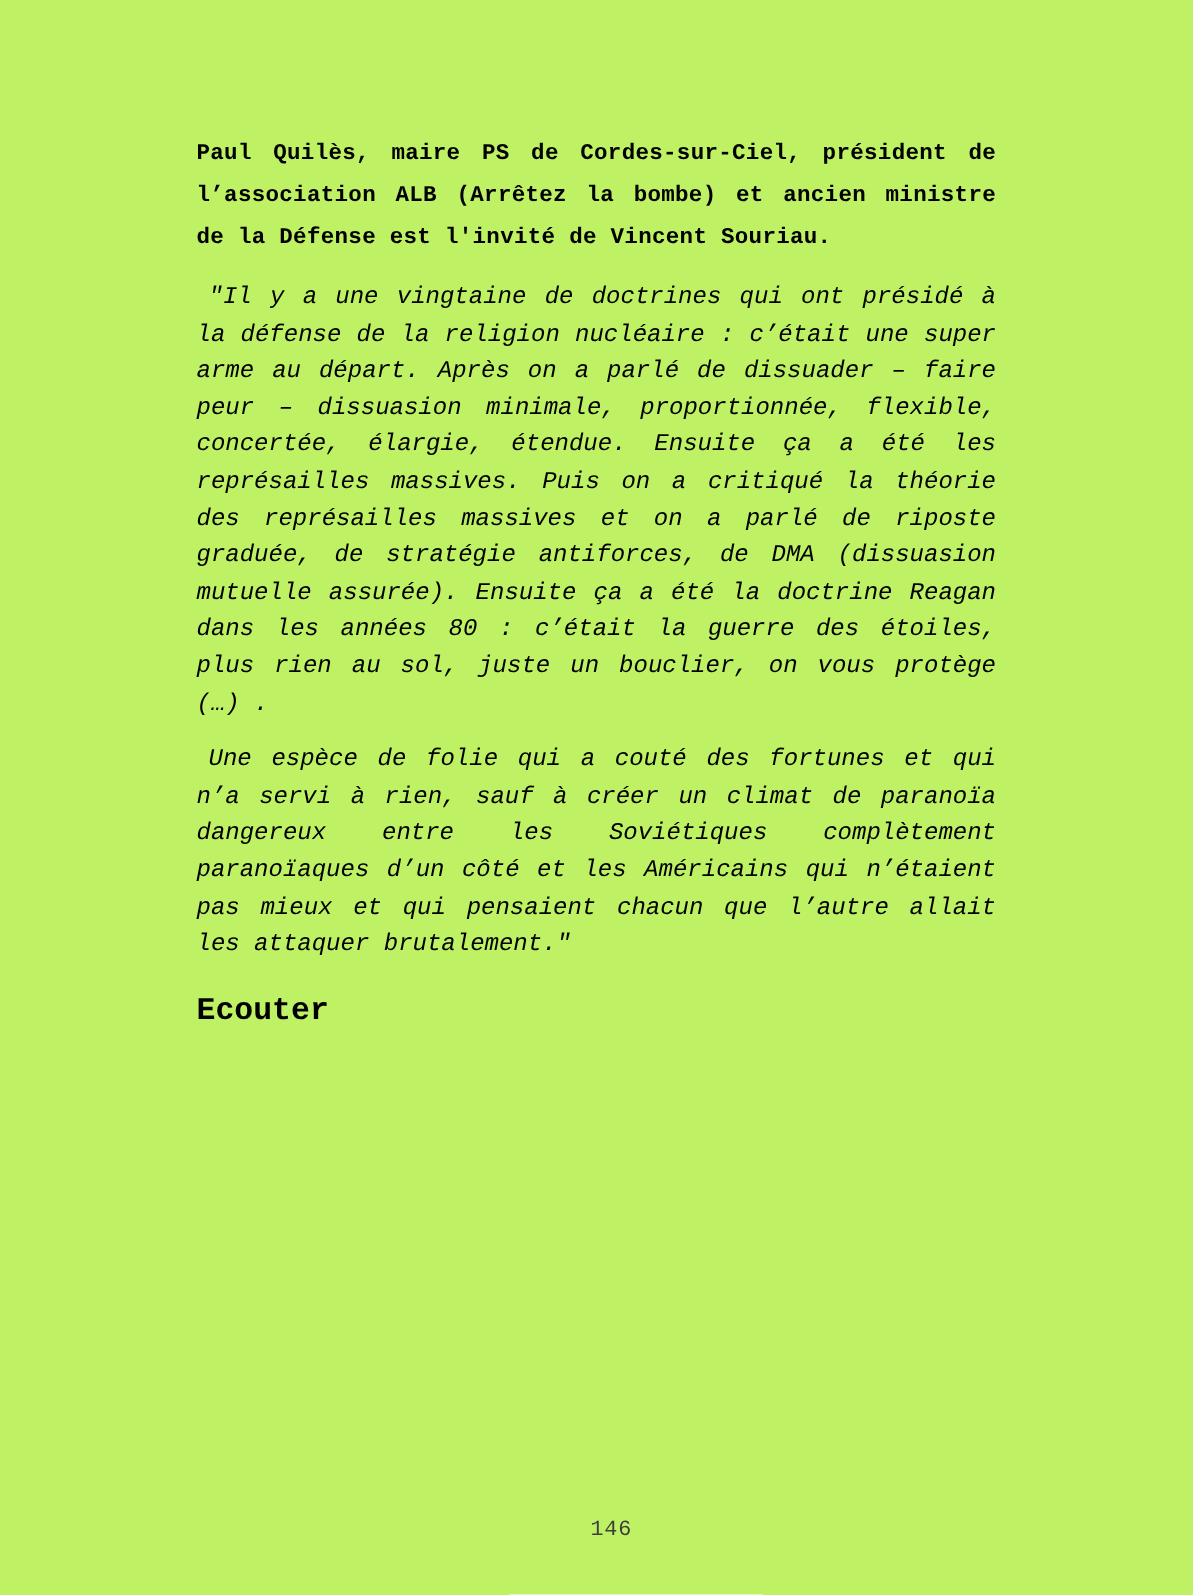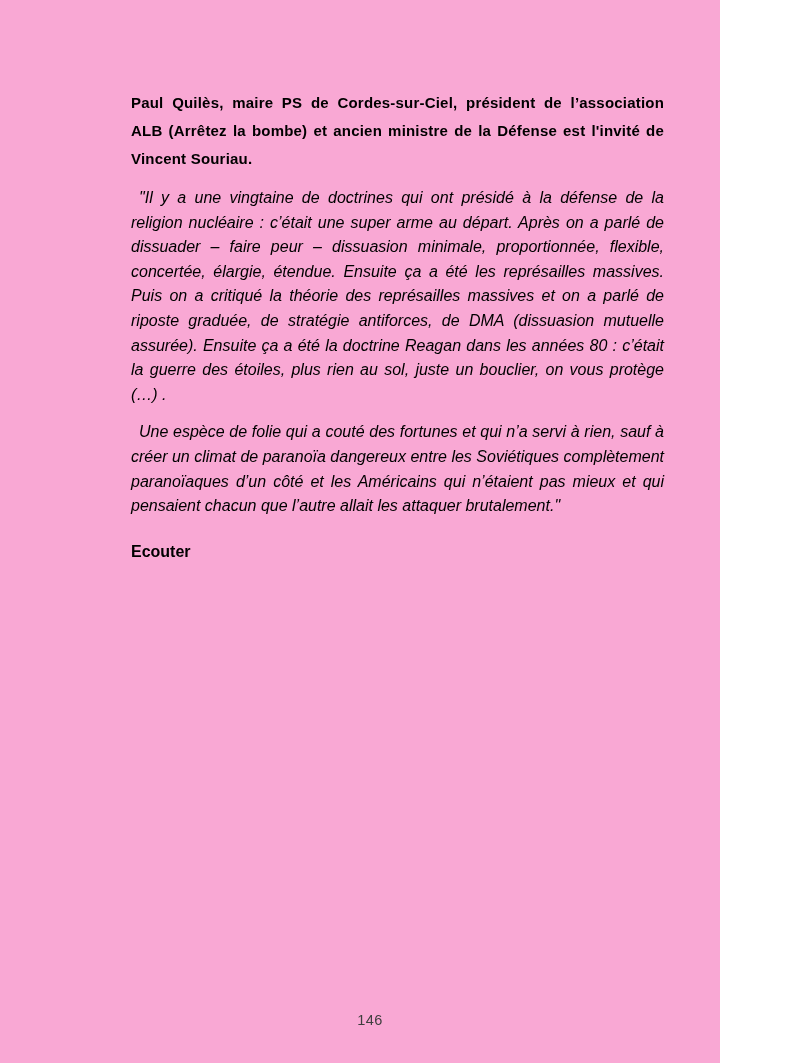--- a/index.html
+++ b/index.html
@@ -3,24 +3,24 @@
 <meta charset="utf-8">
 <title>Document</title>
 <style>
   html, body {
     margin: 0;
     padding: 0;
     background: #ffffff;
   }
   .page {
     position: relative;
-    width: 720px;
+    width: 795px;
     height: 1063px;
-    background: #f9a8d4;
-    font-family: Liberation Sans, sans-serif;
+    background: #bef264;
+    font-family: Liberation Mono, monospace;
     color: #000000;
     overflow: hidden;
   }
   .content {
     position: absolute;
     left: 131px;
     top: 89px;
     width: 533px;
   }
   .intro {
@@ -43,21 +43,21 @@
     font-size: 16px;
     font-style: italic;
     line-height: 24.6px;
     text-align: justify;
   }
   .quote.indented {
     text-indent: 8px;
   }
   .listen {
     margin: 22px 0 0 0;
-    font-size: 16px;
+    font-size: 21px;
     font-weight: bold;
     line-height: 22px;
   }
   .page-number {
     position: absolute;
     left: 0;
     right: 0;
     top: 1012px;
     text-align: center;
     font-size: 14.5px;

